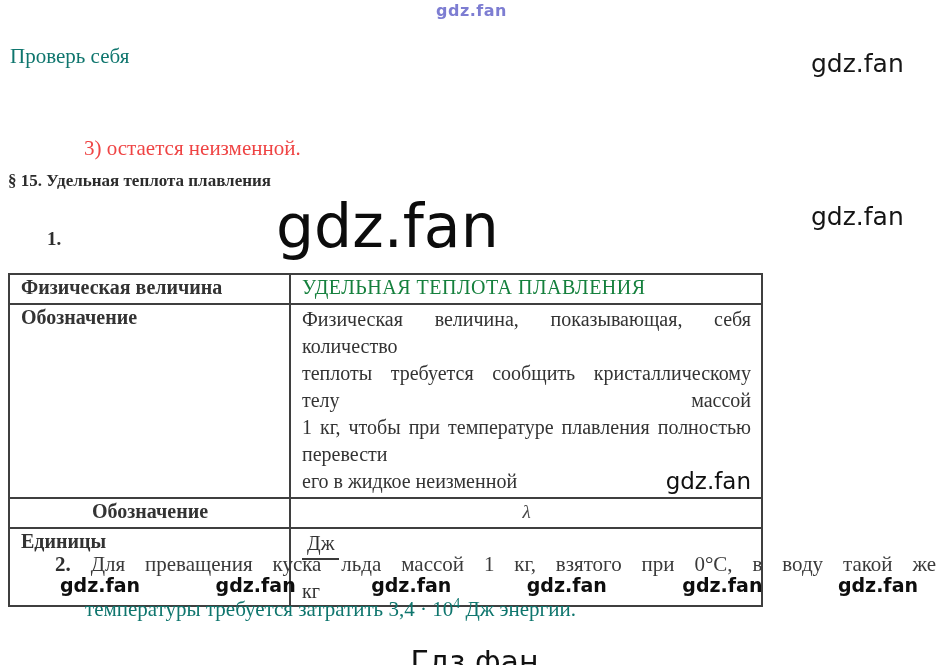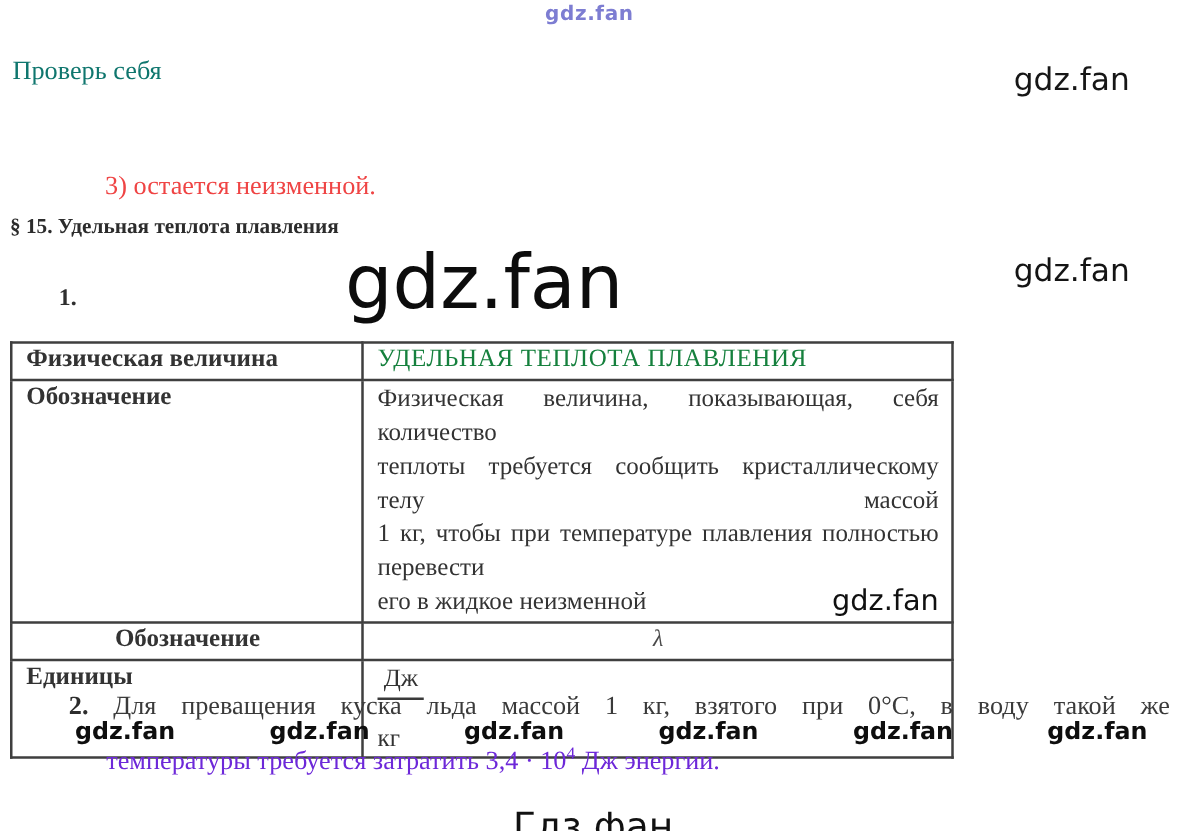--- a/index.html
+++ b/index.html
@@ -72,21 +72,21 @@
     font-size: 21px; color: #3a3a3a;
     text-align: justify; text-align-last: justify;
   }
   .item2-number { font-weight: bold; color: #2d2d2d; }
   .wm-row {
     left: 60px; top: 574px; width: 858px;
     display: flex; justify-content: space-between;
     font-family: "DejaVu Sans", sans-serif;
     font-size: 19px; font-weight: 600; color: #0e0e0e;
   }
-  .item2-line2 { left: 85px; top: 596px; font-size: 21px; color: #6d28d9; }
+  .item2-line2 { left: 85px; top: 596px; font-size: 21px; color: #0f766e; }
   .item2-line2 sup { font-size: 14px; }
 
   .footer-wm {
     left: 0; right: 0; top: 644px;
     text-align: center;
     font-family: "DejaVu Sans", sans-serif;
     font-size: 30px; color: #111111;
   }
 </style>
 </head>

